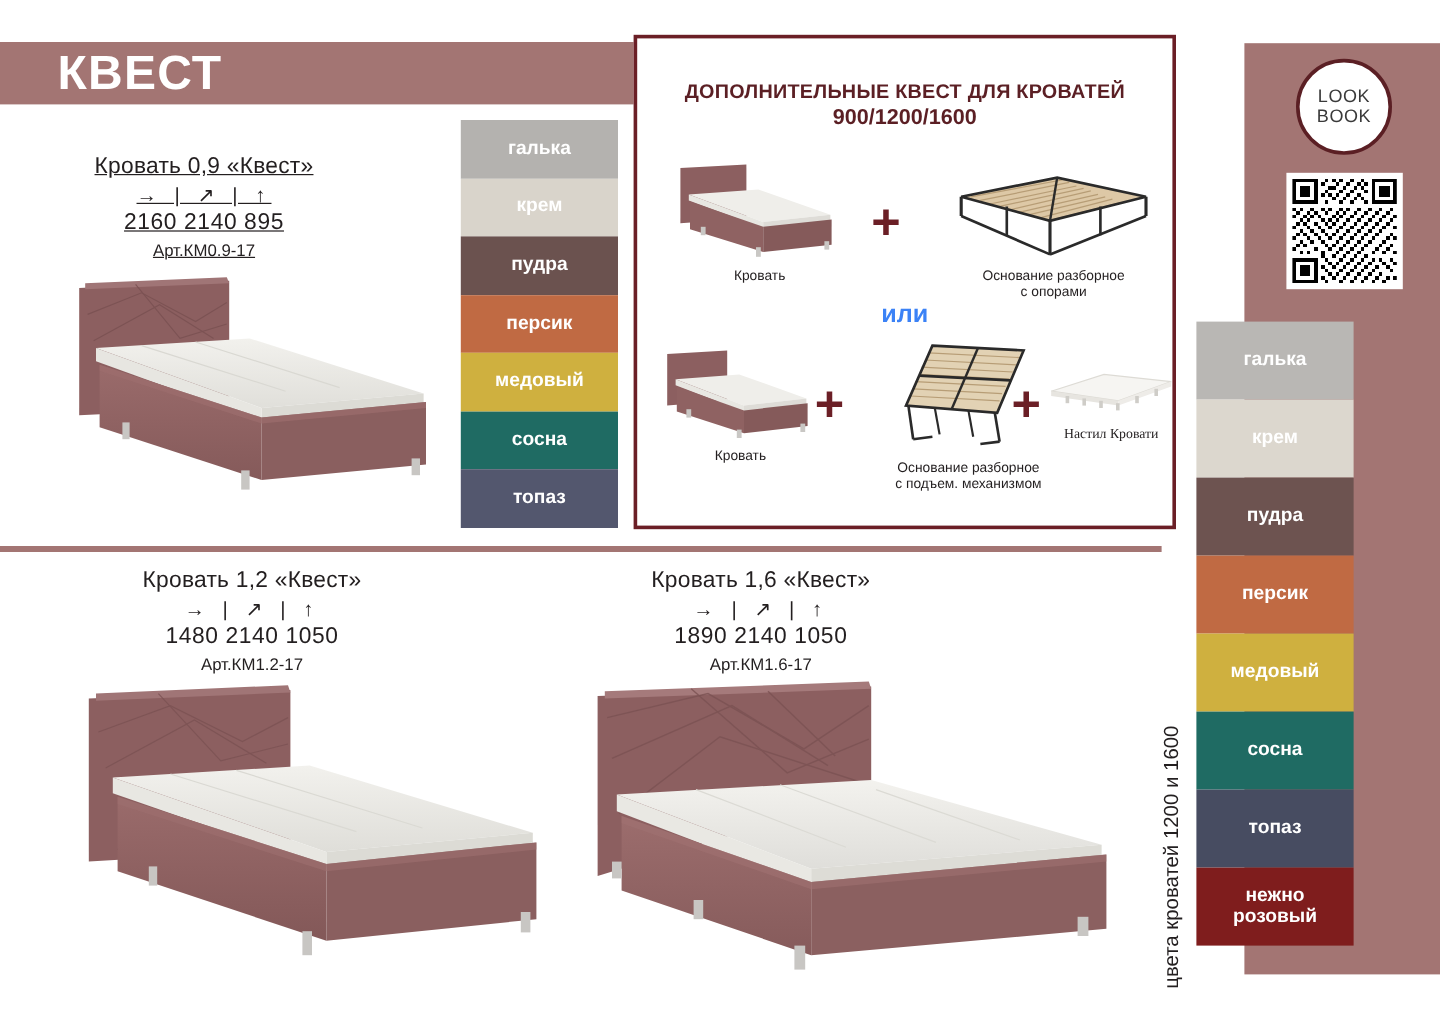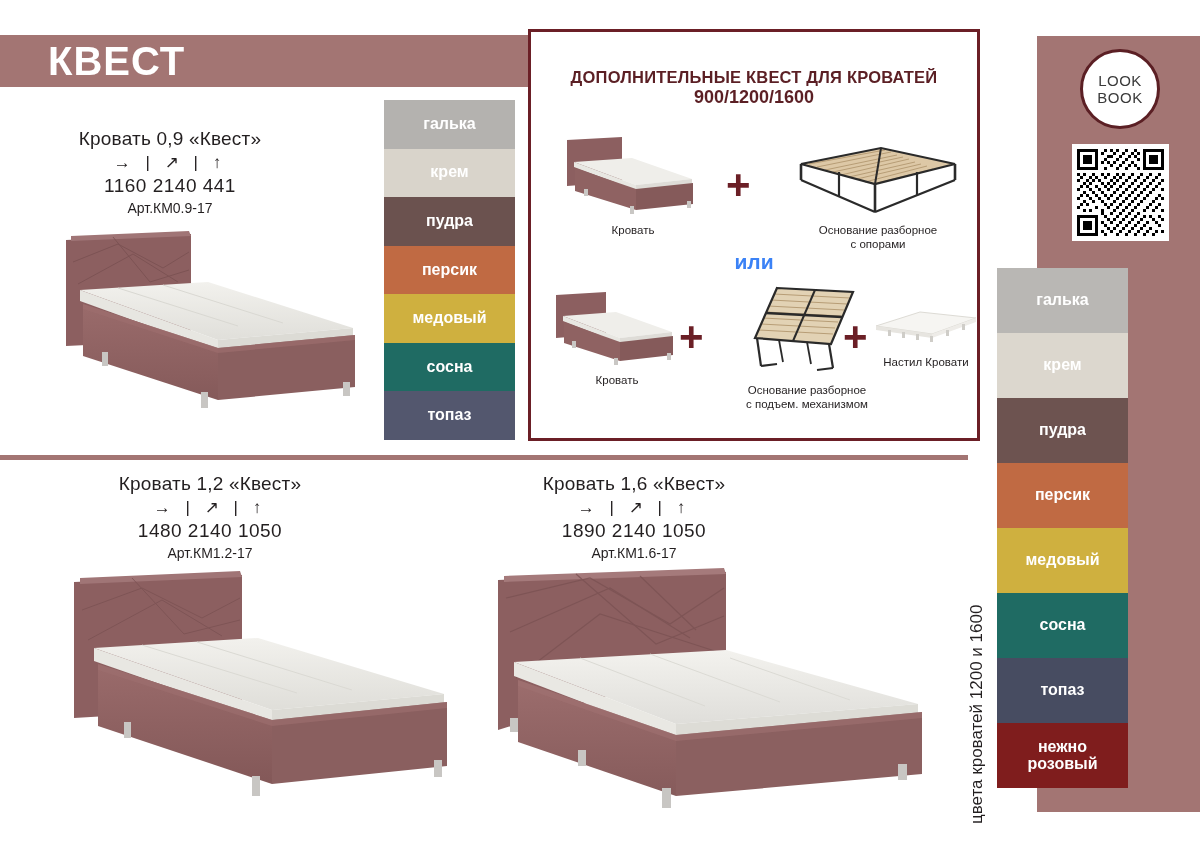--- a/index.html
+++ b/index.html
@@ -112,24 +112,24 @@
 </style>
 </head>
 <body>
 
 <div id="page">
 
   <div class="title-bar" style="background: rgb(163, 117, 115);">
     <div class="title-text">КВЕСТ</div>
   </div>
 
-  <div class="spec" style="left:34px; top:128px; width:272px;">
+  <div class="spec" style="left:34px; top:128px; width:272px;text-decoration:underline;">
     <div class="spec-name">Кровать 0,9 «Квест»</div>
     <div class="spec-arrows">→ | ↗ | ↑</div>
-    <div class="spec-dims">1160  2140  441</div>
+    <div class="spec-dims">2160  2140  895</div>
     <div class="spec-art">Арт.КМ0.9-17</div>
   </div>
 
   <div class="bed" style="left:58px; top:222px; width:310px; height:200px;">
     <svg viewBox="0 0 310 200" xmlns="http://www.w3.org/2000/svg">
       <defs>
         <linearGradient id="fab1" x1="0" y1="0" x2="0" y2="1">
           <stop offset="0%" stop-color="#9a6b6b"></stop>
             <stop offset="100%" stop-color="#855a5a"></stop>
         </linearGradient>
@@ -292,21 +292,21 @@
             <path d="M32,58 L36,80" stroke="#2a2a2a" stroke-width="1.8"></path>
             <path d="M60,60 L64,82" stroke="#2a2a2a" stroke-width="1.8"></path>
           </svg>
         </div>
         <div class="mod-cap" style="white-space:pre-line;">Основание разборное
 с подъем. механизмом</div>
       </div>
 
       <div class="plus" style="left:312px; top:26px;">+</div>
 
-      <div class="mod-item" style="left:340px; top:16px; width:110px;">
+      <div class="mod-item" style="left:340px; top:16px; width:110px;font-family:Liberation Serif, serif;">
         <div class="mod-pic" style="width:108px; height:46px; margin:0 auto;">
           <svg viewBox="0 0 108 46" xmlns="http://www.w3.org/2000/svg">
             <path d="M4,20 L48,6 L104,12 L60,28 Z" fill="#f6f5f2" stroke="#dddbd5" stroke-width="1"></path>
             <path d="M4,20 L60,28 L60,32 L4,24 Z" fill="#e7e5e0"></path>
             <path d="M60,28 L104,12 L104,16 L60,32 Z" fill="#eeece8"></path>
             <g fill="#cfcdc8">
               <rect x="16" y="24" width="3" height="6"></rect>
                 <rect x="30" y="26" width="3" height="6"></rect>
               <rect x="44" y="28" width="3" height="6"></rect>
                 <rect x="58" y="30" width="3" height="6"></rect>

